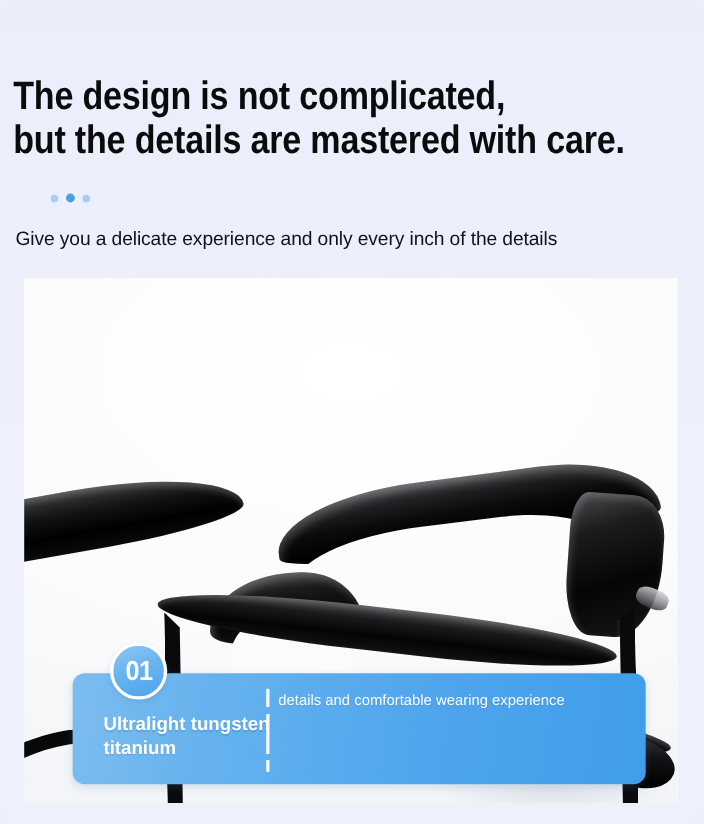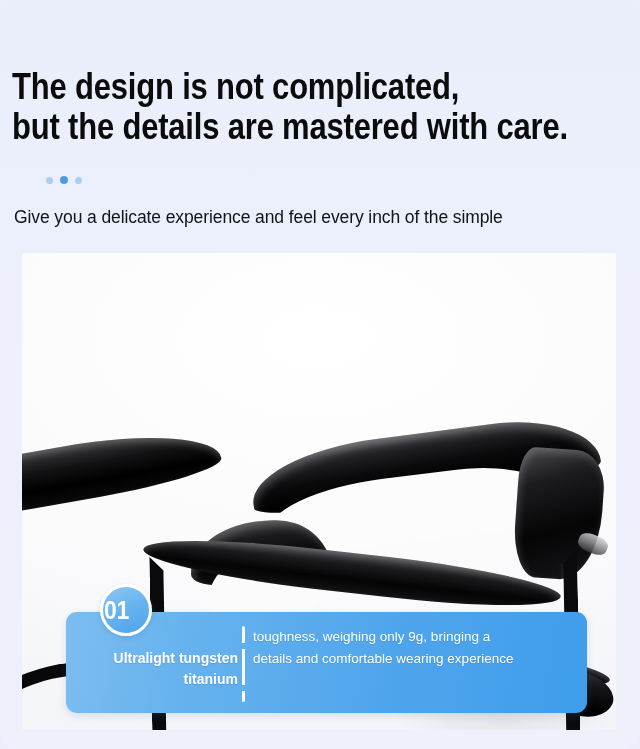--- a/index.html
+++ b/index.html
@@ -281,44 +281,46 @@
     left: 100px;
     top: 584px;
     width: 52px;
     height: 52px;
     border-radius: 50%;
     background: linear-gradient(160deg, #8fc7f3 0%, #67b3ef 48%, #4ea4ec 100%);
     border: 3px solid #ffffff;
     box-sizing: border-box;
     display: flex;
     align-items: center;
+    justify-content: center;
     box-shadow: 0 2px 5px rgba(60,120,180,0.22);
   }
   .badge-text {
     color: #ffffff;
     font-family: "Liberation Sans Narrow", "Liberation Sans", sans-serif;
     font-weight: bold;
     font-size: 25px;
     line-height: 1;
     letter-spacing: -0.5px;
     transform: scaleX(0.92);
   }
 
   .card-title {
     position: absolute;
     left: 66px;
     top: 648px;
     width: 172px;
     color: #ffffff;
     font-family: "Liberation Sans", sans-serif;
     font-weight: bold;
-    font-size: 14px;
+    font-size: 17px;
     line-height: 21px;
-    text-align: right;
+    text-align: left;
     text-shadow: 0 1px 1px rgba(40,100,160,0.25);
+    padding-left: 28px;
   }
 
   .card-divider {
     position: absolute;
     left: 242px;
     top: 626px;
     width: 3px;
     height: 76px;
     background-image: linear-gradient(
       180deg,
@@ -353,21 +355,21 @@
     <span class="hl-line hl-line-1">The design is not complicated,</span>
     <span class="hl-line hl-line-2">but the details are mastered with care.</span>
   </div>
 
   <div class="dots">
     <span class="dot dot-1"></span>
     <span class="dot dot-2"></span>
     <span class="dot dot-3"></span>
   </div>
 
-  <div class="subtitle">Give you a delicate experience and feel every inch of the simple</div>
+  <div class="subtitle">Give you a delicate experience and only every inch of the details</div>
 
   <div class="photo">
     <div class="photo-bg"></div>
     <div class="glasses">
       <div class="g-shadow-2"></div>
       <div class="g-left-top"></div>
       <div class="g-right-top"></div>
       <div class="g-right-top-inner"></div>
       <div class="g-endpiece"></div>
       <div class="g-hinge"></div>
@@ -386,17 +388,16 @@
 
   <div class="badge">
     <span class="badge-text">01</span>
   </div>
 
   <div class="card-title">Ultralight tungsten titanium</div>
 
   <div class="card-divider"></div>
 
   <div class="card-desc">
-    <span>toughness, weighing only 9g, bringing a</span>
     <span>details and comfortable wearing experience</span>
   </div>
 
 </div>
 
 </body></html>

